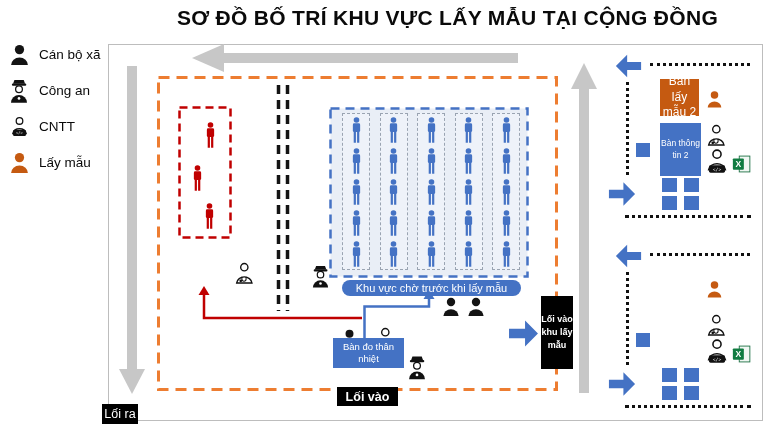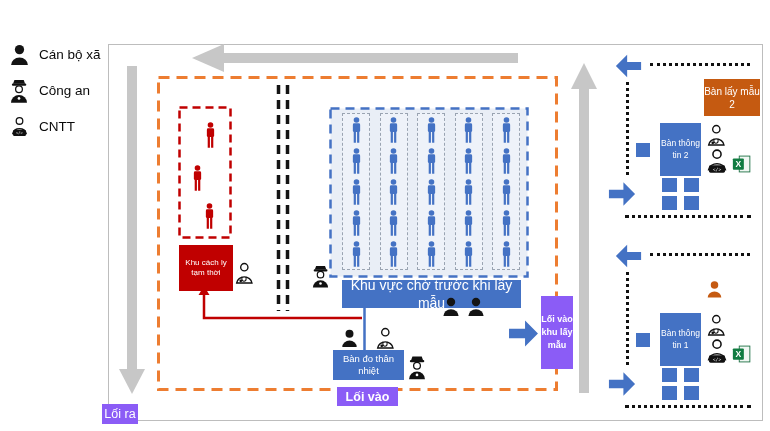--- a/index.html
+++ b/index.html
@@ -26,23 +26,23 @@
   #ga-left-shaft{left:127px;top:66px;width:10px;height:303px;}
   #ga-left-head{position:absolute;left:119px;top:369px;width:0;height:0;z-index:1;
     border-top:25px solid #c7c7c7;border-left:13px solid transparent;border-right:13px solid transparent;}
   #ga-right-shaft{left:579px;top:89px;width:10px;height:304px;}
   #ga-right-head{position:absolute;left:571px;top:63px;width:0;height:0;z-index:1;
     border-bottom:26px solid #c7c7c7;border-left:13px solid transparent;border-right:13px solid transparent;}
   
   .box{position:absolute;z-index:2;color:#fff;display:flex;align-items:center;justify-content:center;
        text-align:center;line-height:1.3;}
   #iso-box{left:179px;top:245px;width:52px;height:44px;background:#c00000;font-size:8px;padding:1px;}
-  #temp-box{left:333px;top:350px;width:71px;height:30px;background:#4472c4;font-size:9.5px;}
-  #wait-bar{left:342px;top:280px;width:179px;height:28px;background:#4472c4;font-size:14px;}
-  .blk{position:absolute;z-index:3;background:#8b5cf6;color:#fff;display:flex;align-items:center;
+  #temp-box{left:333px;top:338px;width:71px;height:30px;background:#4472c4;font-size:9.5px;}
+  #wait-bar{left:342px;top:280px;width:179px;height:16px;background:#4472c4;font-size:11px;border-radius:8px;}
+  .blk{position:absolute;z-index:3;background:#000000;color:#fff;display:flex;align-items:center;
        justify-content:center;text-align:center;}
   #lbl-entry{left:337px;top:387px;width:61px;height:19px;font-size:12.5px;font-weight:bold;}
   #lbl-exit{left:102px;top:404px;width:36px;height:20px;font-size:12.5px;}
   #lbl-samp-entry{left:541px;top:296px;width:32px;height:71px;font-size:9px;font-weight:bold;
                   line-height:1.45;padding:1px 0;}
   
   #wait-cols{position:absolute;left:342px;top:113px;width:178px;height:157px;z-index:2;
              display:flex;justify-content:space-between;}
   .wcol{width:28px;height:100%;box-sizing:border-box;border:1.5px dashed #9aa4b2;background:#eef2f9;
         display:flex;flex-direction:column;align-items:center;justify-content:space-around;}
@@ -64,21 +64,21 @@
   #arrow-samp-entry{position:absolute;left:508px;top:316px;z-index:2;color:#4472c4;fill:#4472c4;}
   
   .station{position:absolute;left:605px;width:152px;height:176px;z-index:2;}
   .station.g0{top:46px;} .station.g1{top:236px;}
   .dot-h{position:absolute;border-top:3px dotted #111;height:0;}
   .dot-t{left:45px;width:100px;top:17px;}
   .dot-b{left:20px;width:126px;top:169px;}
   .dot-v{position:absolute;border-left:3px dotted #111;width:0;left:21px;top:36px;height:93px;}
   .arrow-left{position:absolute;left:10px;top:3px;transform:scaleX(-1);color:#4472c4;fill:#4472c4;}
   .st-arrow-r{position:absolute;left:3px;top:130px;color:#4472c4;fill:#4472c4;}
-  .st-sampling{left:55px;top:33px;width:56px;height:37px;background:#c55a11;font-size:10px;margin-left:44px;}
+  .st-sampling{left:55px;top:33px;width:39px;height:37px;background:#c55a11;font-size:12px;}
   .st-sampler{position:absolute;left:101px;top:43px;}
   .st-info{left:55px;top:77px;width:41px;height:53px;background:#4472c4;font-size:8.5px;}
   .st-sq{position:absolute;left:31px;top:97px;width:14px;height:14px;background:#4472c4;}
   .st-medic{position:absolute;left:100px;top:77px;}
   .st-cntt{position:absolute;left:99px;top:103px;}
   .st-excel{position:absolute;left:127px;top:109px;}
   .st-grid{position:absolute;left:57px;top:132px;display:grid;
            grid-template-columns:15px 15px;grid-template-rows:14px 14px;gap:4px 7px;}
   .st-grid div{background:#4472c4;}
 </style>
@@ -122,20 +122,21 @@
       <text x="6.5" y="13.6" font-size="9.5" font-weight="bold" fill="#fff" text-anchor="middle">X</text>
     </symbol>
     <symbol id="sym-arrow" viewBox="0 0 30 30">
       <polygon points="1,10.5 16.5,10.5 16.5,2.5 29,15 16.5,27.5 16.5,19.5 1,19.5"></polygon>
     </symbol>
   </defs>
 </svg>
 
 <div id="stage">
 
+  <div id="title">SƠ ĐỒ BỐ TRÍ KHU VỰC LẤY MẪU TẠI CỘNG ĐỒNG</div>
 
   <div id="legend">
   <div class="lg-row">
     <span class="lg-ic">
           <svg class="ic c-black" width="21" height="23">
             <use href="#sym-bust"></use>
           </svg>
         </span>
     <span class="lg-lb">Cán bộ xã</span>
   </div>
@@ -152,20 +153,28 @@
 
   <div class="lg-row">
     <span class="lg-ic">
           <svg class="ic " width="21" height="23">
             <use href="#sym-cntt"></use>
           </svg>
         </span>
     <span class="lg-lb">CNTT</span>
   </div>
 
+  <div class="lg-row">
+    <span class="lg-ic">
+          <svg class="ic c-orange" width="21" height="23">
+            <use href="#sym-bust"></use>
+          </svg>
+        </span>
+    <span class="lg-lb">Lấy mẫu</span>
+  </div>
 </div>
 
   <div id="panel"></div>
 
   <svg id="bgsvg" width="770" height="431">
     <rect x="158.5" y="77.5" width="398" height="312" fill="none" stroke="#ED7D31" stroke-width="3" stroke-dasharray="11 7"></rect>
     <rect x="179.5" y="107.5" width="51" height="130" fill="none" stroke="#C00000" stroke-width="2.5" stroke-dasharray="8 5"></rect>
     <rect x="330.5" y="108.5" width="197" height="168" fill="#E9EEF6" stroke="#4472C4" stroke-width="2.5" stroke-dasharray="9 6"></rect>
     <line x1="278.5" y1="85" x2="278.5" y2="311" stroke="#141414" stroke-width="3.5" stroke-dasharray="9 6"></line>
     <line x1="287.5" y1="85" x2="287.5" y2="311" stroke="#141414" stroke-width="3.5" stroke-dasharray="9 6"></line>
@@ -186,23 +195,20 @@
       <svg class="ic c-red rp" width="13" height="26" style="left: 204px; top: 122px;">
         <use href="#sym-person"></use>
       </svg>
       <svg class="ic c-red rp" width="13" height="26" style="left: 191px; top: 165px;">
         <use href="#sym-person"></use>
       </svg>
       <svg class="ic c-red rp" width="13" height="26" style="left: 203px; top: 203px;">
         <use href="#sym-person"></use>
       </svg>
     </div>
-  <div class="box" id="iso-box">
-    <span>Khu cách ly tạm thời</span>
-  </div>
   <svg class="ic" id="medic-iso" width="21" height="24">
       <use href="#sym-medic"></use>
     </svg>
 
   <div id="wait-cols">
       <div class="wcol">
         <svg class="ic c-blue" width="13" height="26">
           <use href="#sym-person"></use>
         </svg>
         <svg class="ic c-blue" width="13" height="26">
@@ -360,23 +366,20 @@
 
   <div class="station g1">
     <svg class="ic arrow-left" width="27" height="34">
           <use href="#sym-arrow"></use>
         </svg>
     <div class="dot-h dot-t"></div>
     <div class="dot-v"></div>
     <svg class="ic c-orange st-sampler" width="17" height="20">
           <use href="#sym-bust"></use>
         </svg>
-    <div class="box st-info">
-      <span>Bàn thông tin 1</span>
-    </div>
     <div class="st-sq"></div>
     <svg class="ic st-medic" width="21" height="24">
           <use href="#sym-medic"></use>
         </svg>
     <svg class="ic st-cntt" width="26" height="24">
           <use href="#sym-cntt"></use>
         </svg>
     <svg class="ic st-excel" width="19" height="18">
           <use href="#sym-excel"></use>
         </svg>

